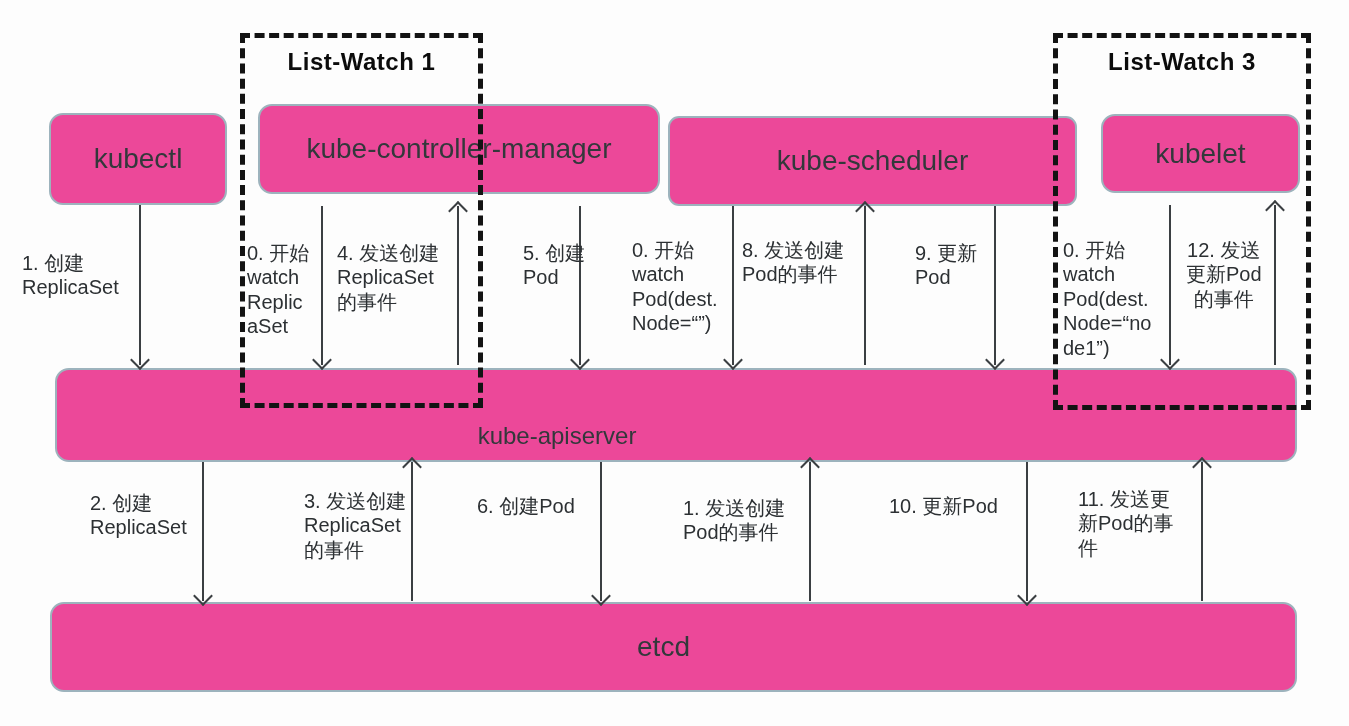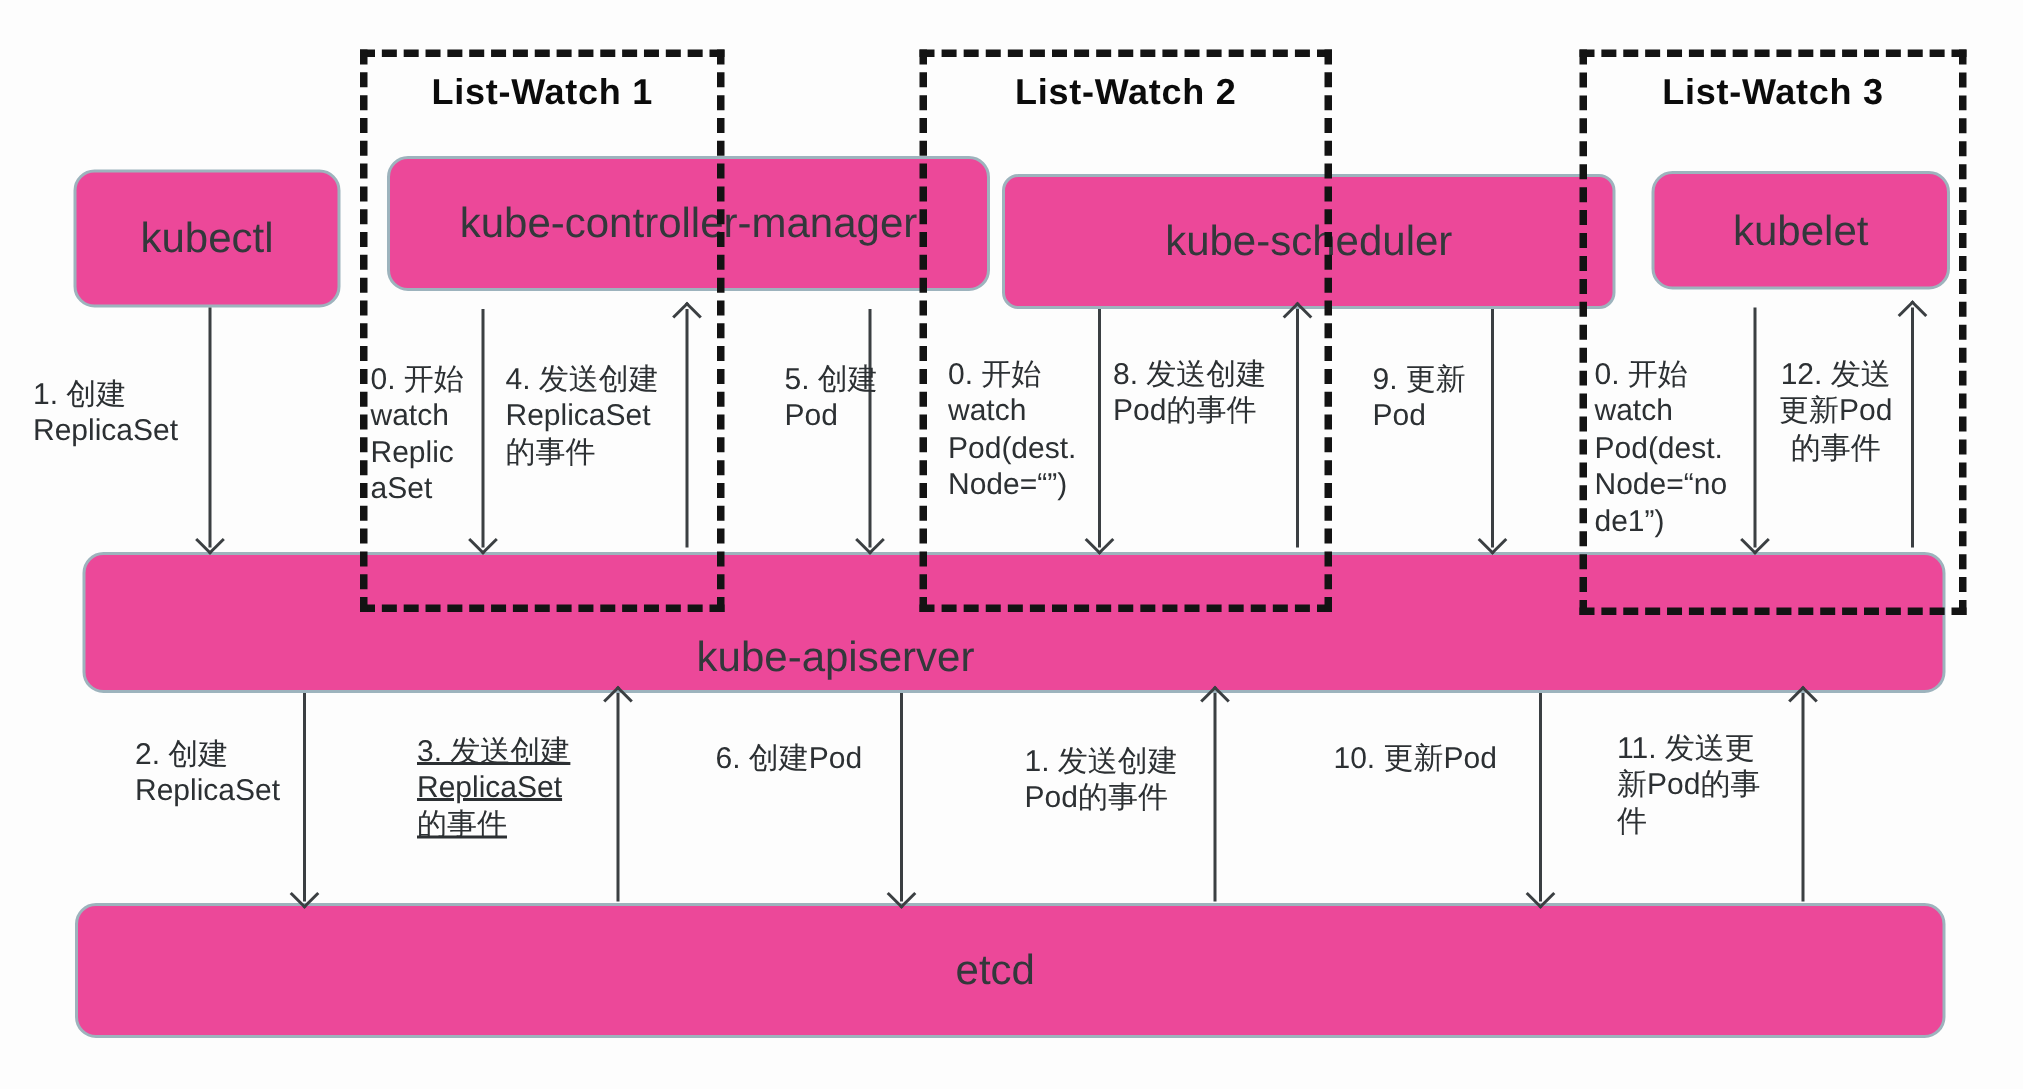--- a/index.html
+++ b/index.html
@@ -45,21 +45,21 @@
     color: #33383b;
     z-index: 2;
   }
   .node .lbl { white-space: nowrap; }
   .apiserver-label {
     position: absolute;
     left: 350px;
     top: 52px;
     width: 300px;
     text-align: center;
-    font-size: 28px;
+    font-size: 24px;
     color: #33383b;
   }
 
   
   .arrow {
     position: absolute;
     width: 2px;
     background: #3b3f42;
     z-index: 3;
   }
@@ -96,23 +96,20 @@
     z-index: 4;
   }
 </style>
 </head>
 <body>
 
 <div class="canvas">
 
   <div class="lw" style="left:240px; top:33px; width:243px; height:375px;">
     <div class="lw-title">List-Watch 1</div>
-  </div>
-  <div class="lw" style="left:613px; top:33px; width:275px; height:375px;">
-    <div class="lw-title">List-Watch 2</div>
   </div>
   <div class="lw" style="left:1053px; top:33px; width:258px; height:377px;">
     <div class="lw-title">List-Watch 3</div>
   </div>
 
   <div class="node" style="left:49px; top:113px; width:178px; height:92px;">
     <span class="lbl">kubectl</span>
   </div>
   <div class="node" style="left:258px; top:104px; width:402px; height:90px;">
     <span class="lbl">kube-controller-manager</span>
@@ -172,21 +169,21 @@
 watch
 Pod(dest.
 Node=“no
 de1”)</div>
   <div class="step" style="left:1186px; top:238px;text-align:center;">12. 发送
 更新Pod
 的事件</div>
 
   <div class="step" style="left:90px;   top:491px;">2. 创建
 ReplicaSet</div>
-  <div class="step" style="left:278px;  top:489px;text-decoration:underline;">3. 发送创建
+  <div class="step" style="left:304px;  top:489px;">3. 发送创建
 ReplicaSet
 的事件</div>
   <div class="step" style="left:477px;  top:494px;">6. 创建Pod</div>
   <div class="step" style="left:683px;  top:496px;">1. 发送创建
 Pod的事件</div>
   <div class="step" style="left:889px;  top:494px;">10. 更新Pod</div>
   <div class="step" style="left:1078px; top:487px;">11. 发送更
 新Pod的事
 件</div>
 

